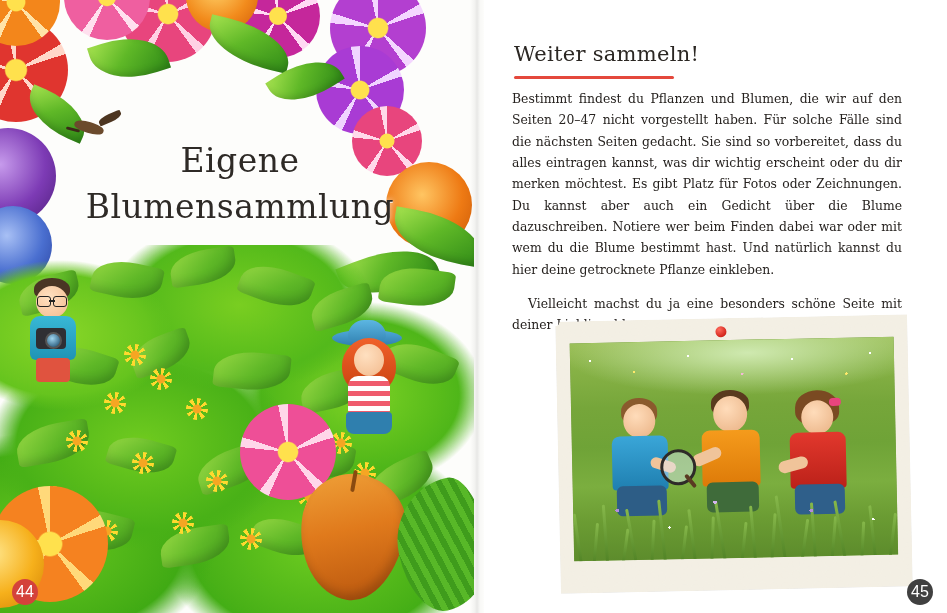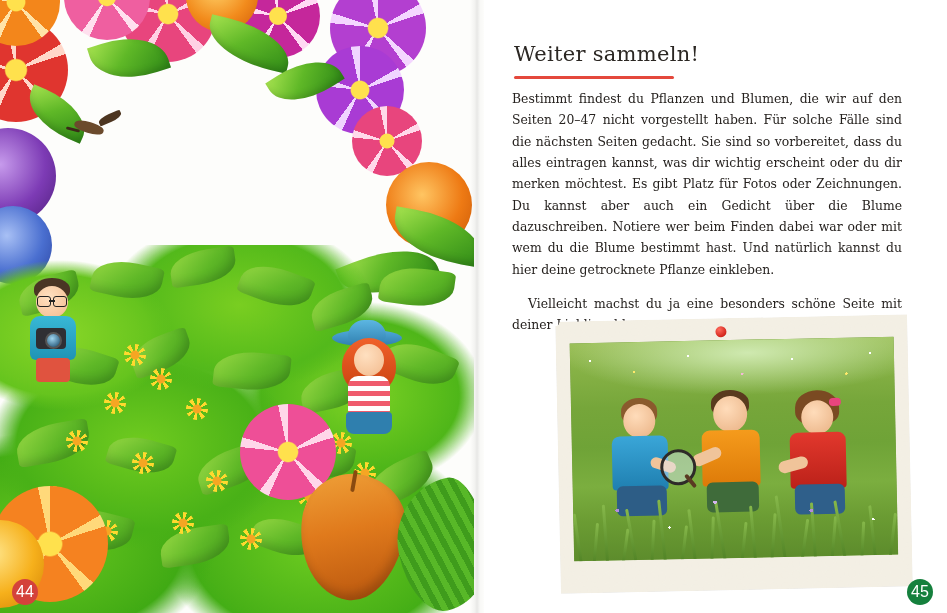--- a/index.html
+++ b/index.html
@@ -140,21 +140,21 @@
     bottom: 8px;
     width: 26px; height: 26px;
     border-radius: 50%;
     color: #ffffff;
     font-family: "Liberation Sans", sans-serif;
     font-size: 16px;
     display: flex; align-items: center; justify-content: center;
     z-index: 30;
   }
   .page-num.left  { left: 12px;  background: #d4423b; }
-  .page-num.right { right: 14px; background: #15803d; }
+  .page-num.right { right: 14px; background: #404040; }
 
   
   .right-page {
     position: absolute;
     left: 484px; top: 0;
     width: 463px; height: 613px;
     background: #ffffff;
   }
   .headline {
     position: absolute;
@@ -367,20 +367,24 @@
     <div class="kid" style="left:332px; top:330px; width:74px; height:116px;">
       <div style="position:absolute; left:0px; top:0px; width:70px; height:16px; border-radius:50%; background:linear-gradient(180deg,#4fa9d8 0%,#2f7fae 100%);"></div>
       <div style="position:absolute; left:16px; top:-10px; width:38px; height:20px; border-radius:16px 16px 4px 4px; background:linear-gradient(180deg,#5cb6e2 0%,#3a8cbb 100%);"></div>
       <div class="hair" style="left:10px; top:8px; width:54px; height:56px; background:linear-gradient(180deg,#f0612a 0%, #c8410f 100%); border-radius:50% 50% 46% 46%;"></div>
       <div class="head" style="left:22px; top:14px; width:30px; height:32px;"></div>
       <div class="body" style="left:16px; top:46px; width:42px; height:40px;
                   background: repeating-linear-gradient(180deg,#ffffff 0 5px,#ef5b6d 5px 10px);"></div>
       <div style="position:absolute; left:14px; top:82px; width:46px; height:22px; background:#2f7fae; border-radius:4px 4px 8px 8px;"></div>
     </div>
 
+    <div class="title">
+      <div>Eigene</div>
+      <div>Blumensammlung</div>
+    </div>
 
     <div class="page-num left">44</div>
   </div>
 
   <div class="spine"></div>
 
   <div class="right-page">
 
     <div class="headline">Weiter sammeln!</div>
     <div class="rule"></div>

